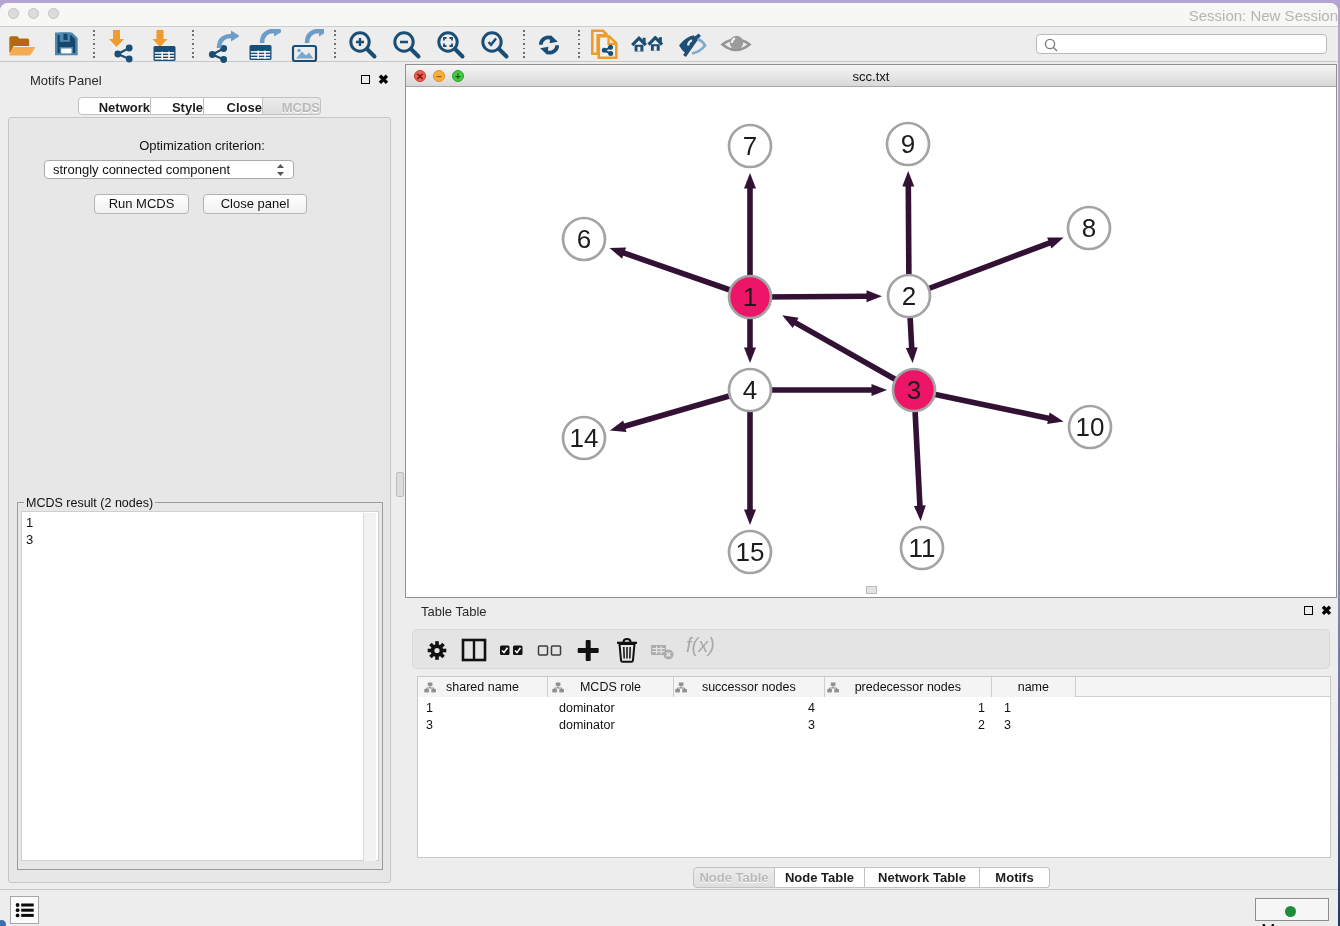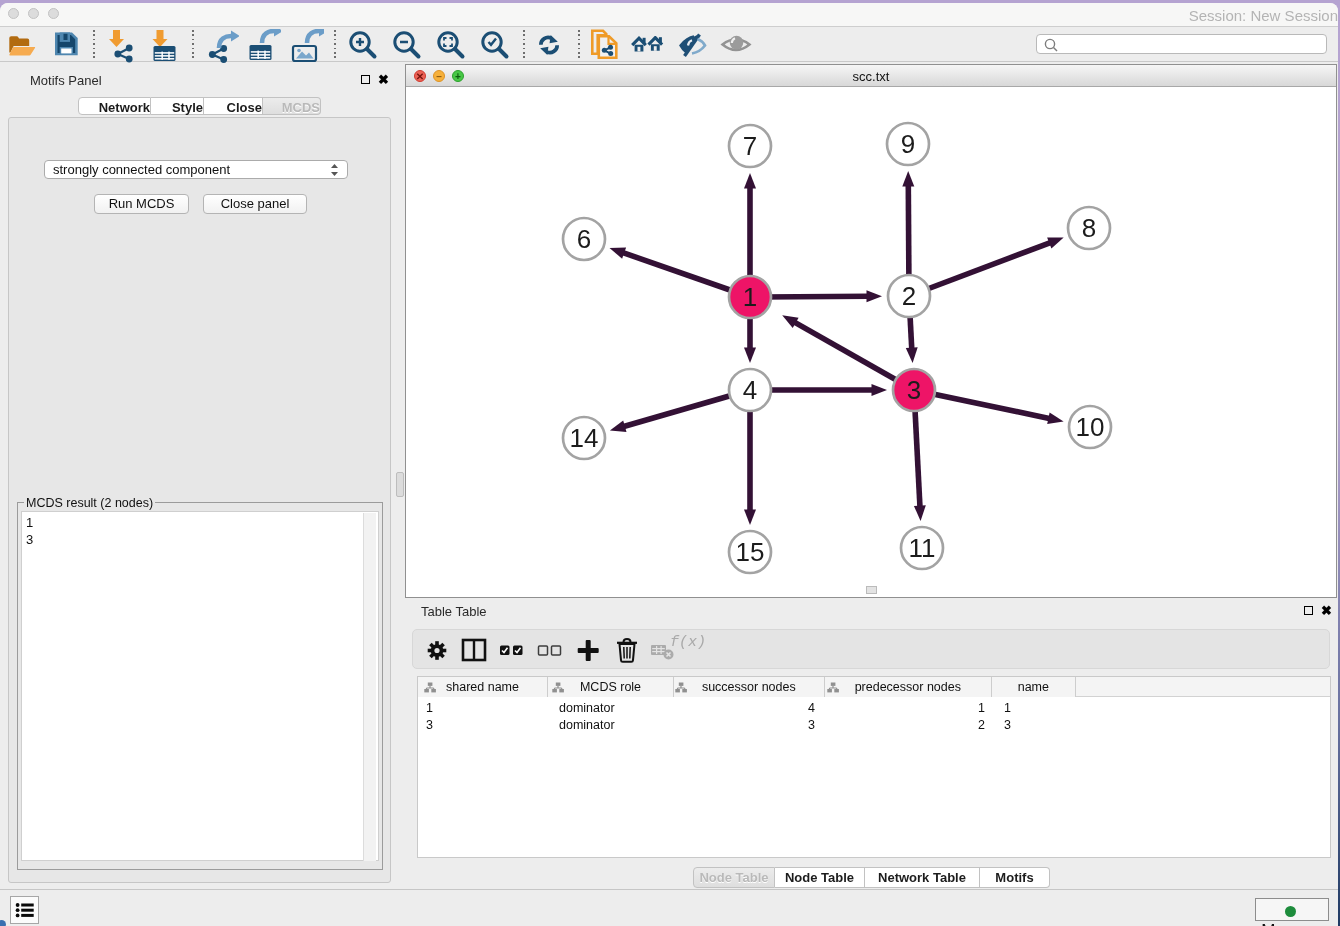--- a/index.html
+++ b/index.html
@@ -14,21 +14,21 @@
 #cp-title{position:absolute;left:30px;top:10px;font-size:13px;color:#2a2a2a}
 .float-ic{position:absolute;width:9px;height:9px;border:1.6px solid #000}
 .close-ic{position:absolute;font-size:13px;font-weight:bold;color:#000;line-height:10px}
 #cp-inset{position:absolute;left:8px;top:54px;width:383px;height:766px;background:#e7e7e7;border:1px solid #c6c6c6;border-radius:3px}
 .tabrow{position:absolute;display:flex;height:21px}
 .tab{height:18px;line-height:20px;background:#fff;border:1px solid #c2c2c2;border-left:none;font-size:13px;font-weight:700;color:#1c1c1c;text-align:right;box-sizing:border-box}
 .tab.first{border-left:1px solid #c2c2c2;border-radius:4px 0 0 4px}
 .tab.last{border-radius:0 4px 4px 0}
 .tab.dis{background:linear-gradient(#ececec,#dedede);color:#b9b9b9;text-shadow:0 1px 0 #fff}
 #opt-label{position:absolute;left:0;top:75px;width:100%;text-align:center;font-size:13px;color:#111}
-#dropdown{position:absolute;left:44px;top:97px;width:304px;height:19px;background:#fff;border:1px solid #ababab;border-radius:4px;font-size:13px;color:#111;line-height:17px;padding-left:8px}
+#dropdown{position:absolute;left:44px;top:97px;width:250px;height:19px;background:#fff;border:1px solid #ababab;border-radius:4px;font-size:13px;color:#111;line-height:17px;padding-left:8px}
 .btn{position:absolute;height:20px;background:linear-gradient(#ffffff,#f1f1f1);border:1px solid #b4b4b4;border-radius:4px;font-size:13px;color:#111;text-align:center;line-height:18px}
 #fieldset{position:absolute;left:17px;top:433px;width:366px;height:374px}
 #fs-border{position:absolute;left:0;top:6px;width:100%;height:368px;border:1px solid #9b9b9b}
 #fs-legend{position:absolute;left:7px;top:0;background:#e7e7e7;padding:0 2px;font-size:12.5px;color:#111}
 #fs-white{position:absolute;left:4px;top:15px;width:358px;height:350px;background:#fff;border:1px solid #cfcfcf}
 #fs-scroll{position:absolute;right:2px;top:1px;width:13px;height:348px;background:#f2f2f2;border-left:1px solid #dcdcdc}
 
 #split-h{position:absolute;left:396px;top:469px;width:8px;height:25px;background:#dcdcdc;border:1px solid #bdbdbd;border-radius:2px}
 
 #netwin{position:absolute;left:405px;top:61px;width:932px;height:534px;background:#fff;border:1px solid #909090}
@@ -196,20 +196,21 @@
     <div id="cp-title">Motifs Panel</div>
     <div class="float-ic" style="left:361px;top:12px"></div>
     <div class="close-ic" style="left:378px;top:12px">✖</div>
     <div id="cp-inset"></div>
     <div class="tabrow" style="left:78px;top:34px">
       <div class="tab first" style="width:73px">Network</div>
         <div class="tab" style="width:53px">Style</div>
         <div class="tab" style="width:59px">Close</div>
         <div class="tab dis last" style="width:58px">MCDS</div>
     </div>
+    <div id="opt-label">Optimization criterion:</div>
     <div id="dropdown">strongly connected component
       <svg width="9" height="12" style="position:absolute;right:8px;top:3px">
           <path d="M4.5 0 L8 4 L1 4 Z" fill="#555"></path>
           <path d="M4.5 12 L8 8 L1 8 Z" fill="#555"></path>
         </svg>
     </div>
     <div class="btn" style="left:94px;top:131px;width:95px">Run MCDS</div>
     <div class="btn" style="left:203px;top:131px;width:104px">Close panel</div>
     <div id="fieldset">
       <div id="fs-border"></div>
@@ -329,21 +330,21 @@
         </svg>
         <svg style="position:absolute;left:235px;top:6px" width="30" height="30">
           <rect x="3" y="9" width="15" height="10" rx="1" fill="#ababab"></rect>
           <rect x="4.2" y="12" width="12.6" height="1.2" fill="#e4e4e4"></rect>
           <rect x="4.2" y="15" width="12.6" height="1.2" fill="#e4e4e4"></rect>
           <rect x="8" y="10" width="1.2" height="8" fill="#e4e4e4"></rect>
           <rect x="12.5" y="10" width="1.2" height="8" fill="#e4e4e4"></rect>
           <circle cx="20.5" cy="18.5" r="5" fill="#ababab"></circle>
           <path d="M18.5 16.5 L22.5 20.5 M22.5 16.5 L18.5 20.5" stroke="#e4e4e4" stroke-width="1.6"></path>
         </svg>
-        <div style="position:absolute;left:257px;top:4px;font-family:Liberation Mono, monospace;font-style:italic;font-size:15px;color:#a9a9a9">f(x)</div>
+        <div style="position:absolute;left:273px;top:4px;font-family:Liberation Sans, sans-serif;font-style:italic;font-size:20px;color:#a9a9a9">f(x)</div>
       </div>
     <div id="tp-table">
         <div style="position:absolute;left:0;top:0;width:100%;height:20px;border-bottom:1px solid #d2d2d2;background:#f4f4f4"></div>
         <div class="th" style="left:0px;width:130px">shared name</div>
         <div class="th" style="left:130px;width:126px">MCDS role</div>
         <div class="th" style="left:256px;width:150.60000000000002px">successor nodes</div>
         <div class="th" style="left:406.6px;width:167.39999999999998px">predecessor nodes</div>
         <div class="th" style="left:574px;width:83.70000000000005px">name</div>
         <svg width="12" height="11" style="position:absolute;left:5.800000000000001px;top:5px" class="hic">
           <rect x="3.8" y="0.5" width="4.6" height="3.4" fill="#909090"></rect>

